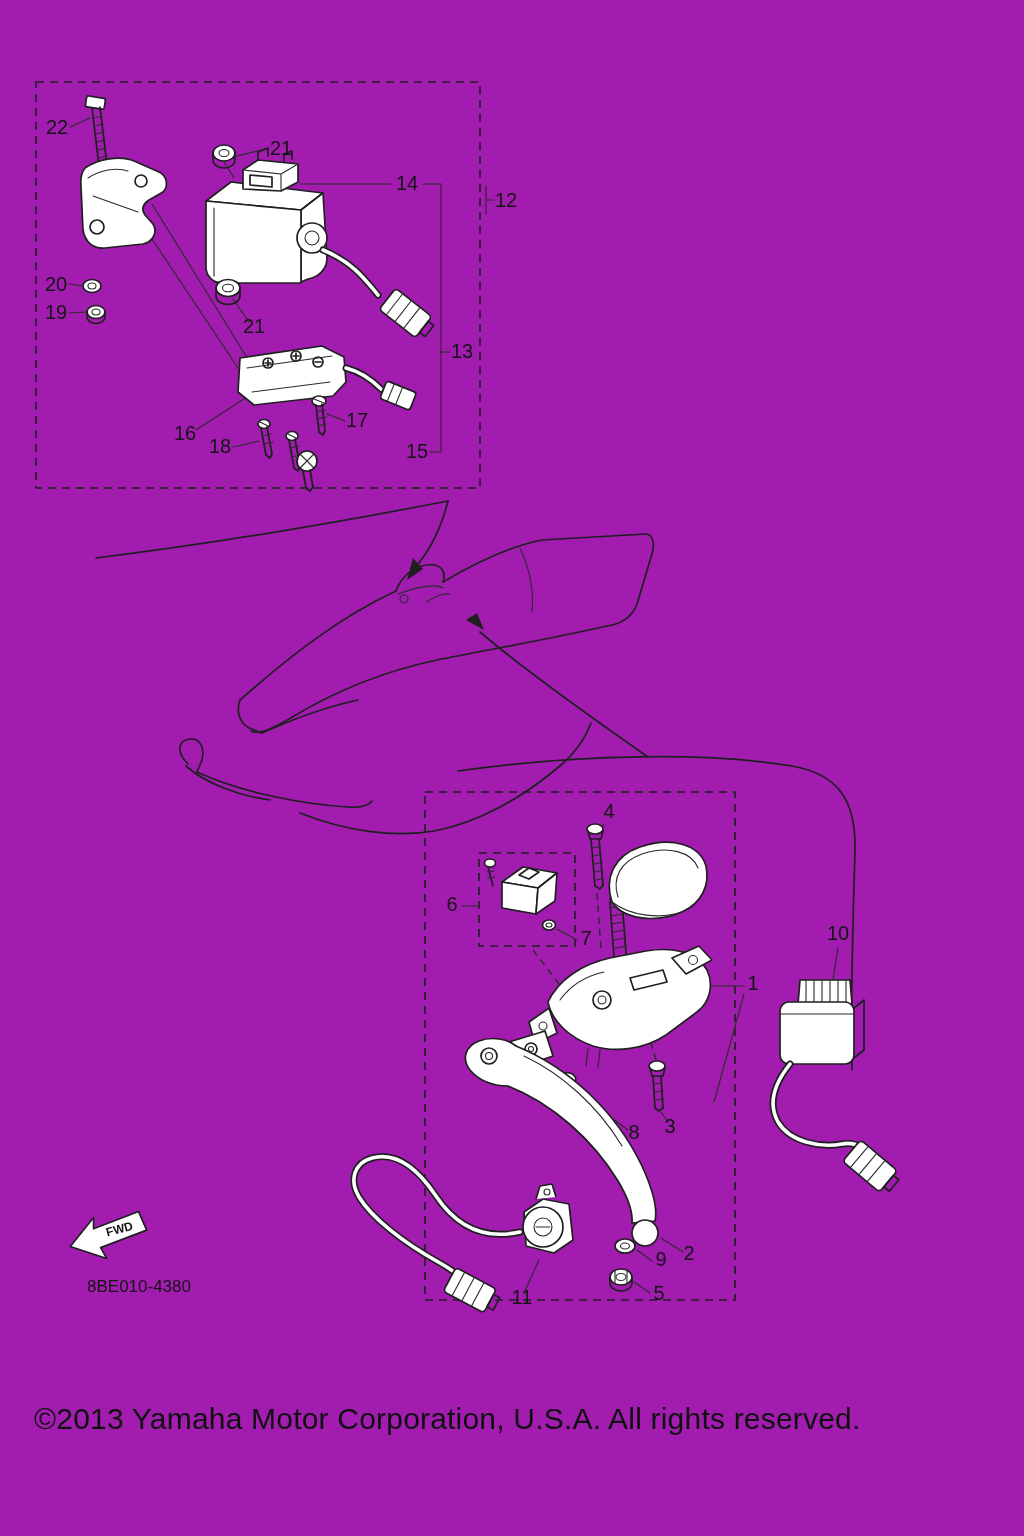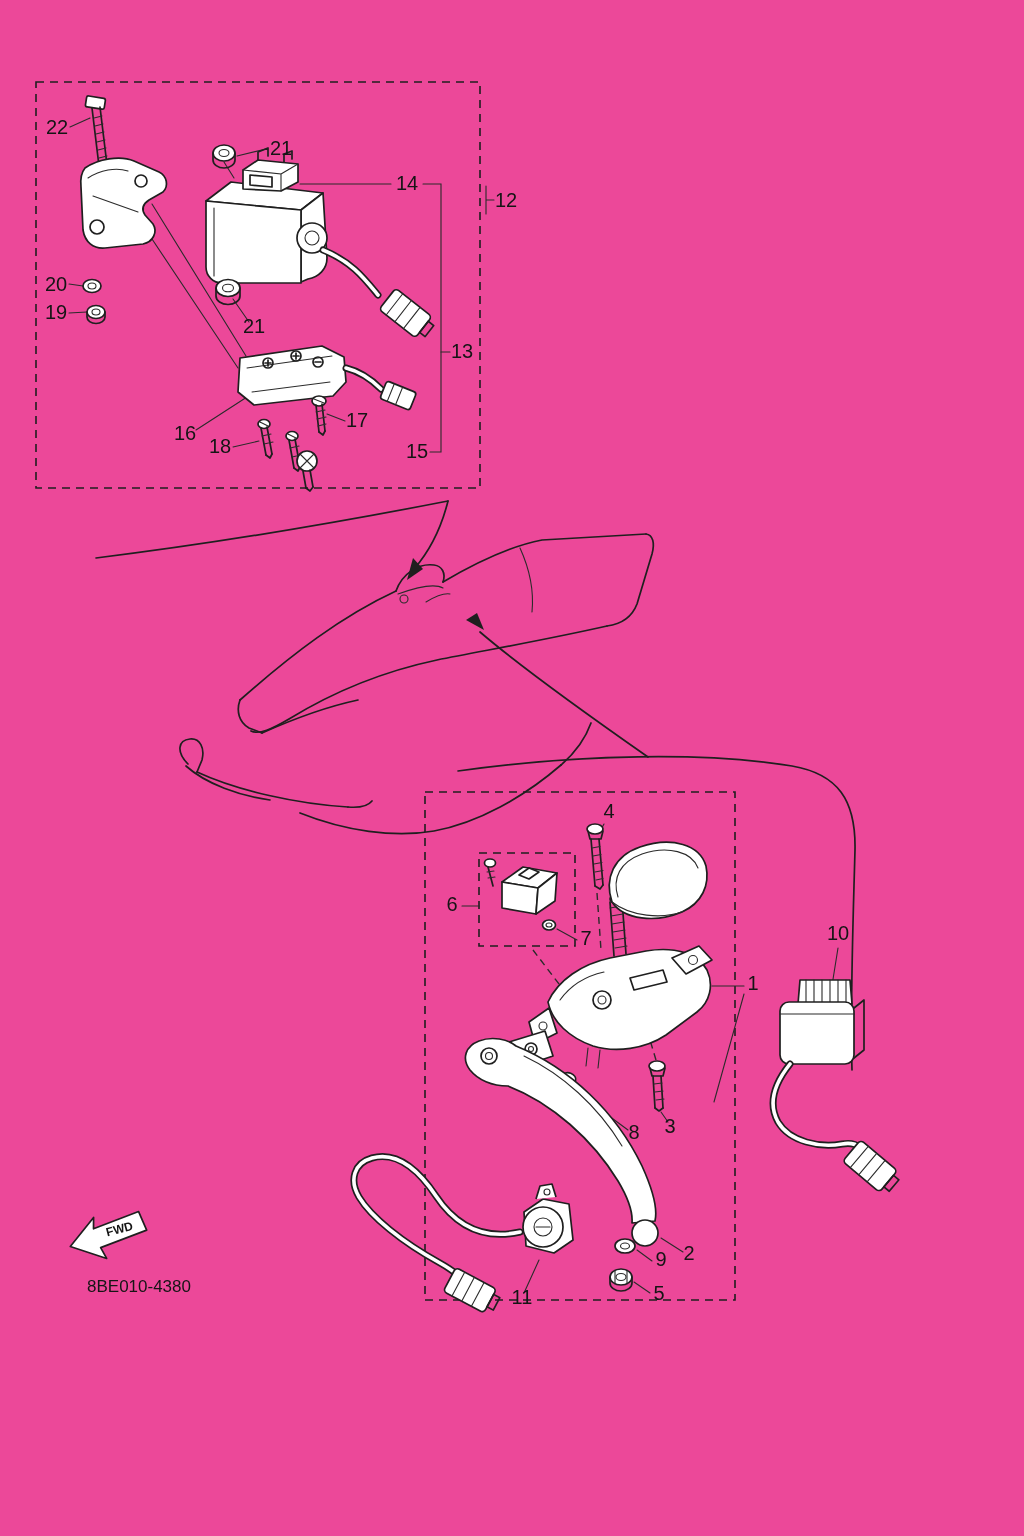--- a/index.html
+++ b/index.html
@@ -1,18 +1,18 @@
 <!DOCTYPE html>
 <html><head>
 <meta charset="utf-8">
 <style>
   * { margin:0; padding:0; box-sizing:border-box; }
   html,body { background:#ffffff; }
   body { width:1024px; height:1536px; font-family:"Liberation Sans", sans-serif; }
-  .page { position:relative; width:1024px; height:1536px; background:#ec4899; overflow:hidden; }
+  .page { position:relative; width:1024px; height:1536px; background:#a21caf; overflow:hidden; }
   svg { position:absolute; left:0; top:0; }
   .ln   { fill:none; stroke:#1f1f1f; stroke-width:1.7; stroke-linecap:round; stroke-linejoin:round; }
   .lnf  { fill:#ffffff; stroke:#1f1f1f; stroke-width:1.7; stroke-linejoin:round; }
   .thin { fill:none; stroke:#2b2b2b; stroke-width:1.1; stroke-linecap:round; }
   .dash { fill:none; stroke:#2b2b2b; stroke-width:1.4; stroke-dasharray:7 5; }
   .dashbox { fill:none; stroke:#1f1f1f; stroke-width:1.6; stroke-dasharray:8 6; }
   .wireO { fill:none; stroke:#1f1f1f; stroke-width:7; stroke-linecap:round; }
   .wireI { fill:none; stroke:#ffffff; stroke-width:3.6; stroke-linecap:round; }
   .callout { font-family:"Liberation Sans", sans-serif; font-size:20px; font-weight:500; fill:#151515; }
   .codeTxt { font-family:"Liberation Sans", sans-serif; font-size:17px; fill:#151515; }
@@ -351,14 +351,15 @@
   </g>
 
   <g transform="rotate(-15 105 1233)">
     <path class="lnf" d="M68,1237 L98,1215 L95,1226 L143,1221 L146,1241 L97,1246 L100,1258 Z"></path>
     <text class="fwdTxt" x="120" y="1237" text-anchor="middle">FWD</text>
   </g>
 
   <text class="codeTxt" x="87" y="1292">8BE010-4380</text>
 </svg>
 
+<div class="copyright">©2013 Yamaha Motor Corporation, U.S.A. All rights reserved.</div>
 
 </div>
 
 </body></html>

